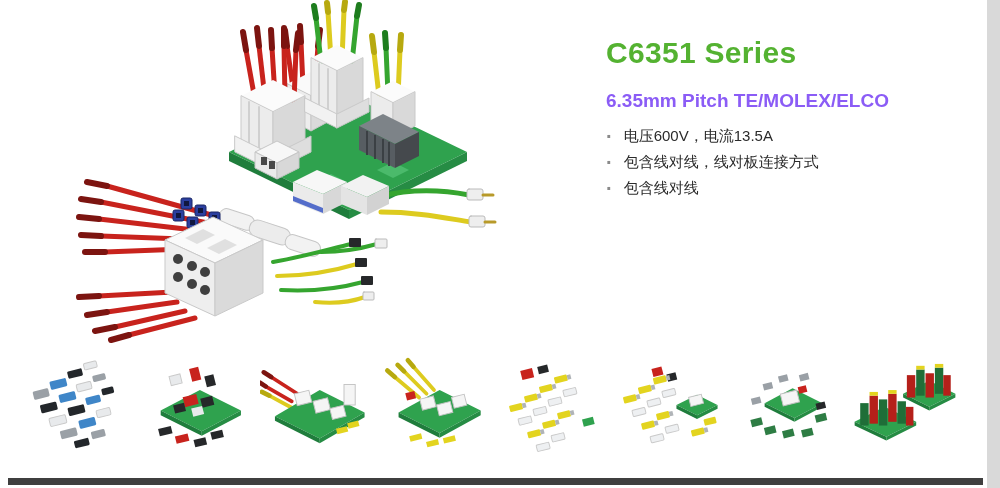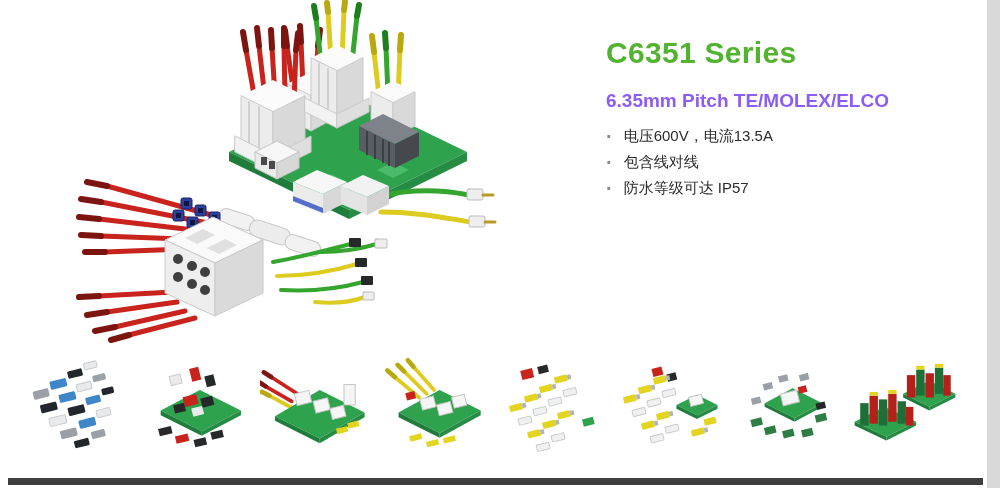--- a/index.html
+++ b/index.html
@@ -217,24 +217,24 @@
   </div>
 
   <div class="info">
     <h1>C6351 Series</h1>
     <h2>6.35mm Pitch TE/MOLEX/ELCO</h2>
     <ul class="features">
       <li>
           <span>电压600V，电流13.5A</span>
         </li>
       <li>
-          <span>包含线对线</span>
+          <span>包含线对线，线对板连接方式</span>
         </li>
       <li>
-          <span>防水等级可达 IP57</span>
+          <span>包含线对线</span>
         </li>
     </ul>
   </div>
 
   <div class="gallery">
 
     <div class="thumb" title="loose-metal-and-plastic-terminals">
       <svg viewBox="0 0 120 112">
         <g transform="rotate(-14 60 56)">
           <rect x="14" y="30" width="17" height="9" rx="1.5" fill="#9aa0a6"></rect>

